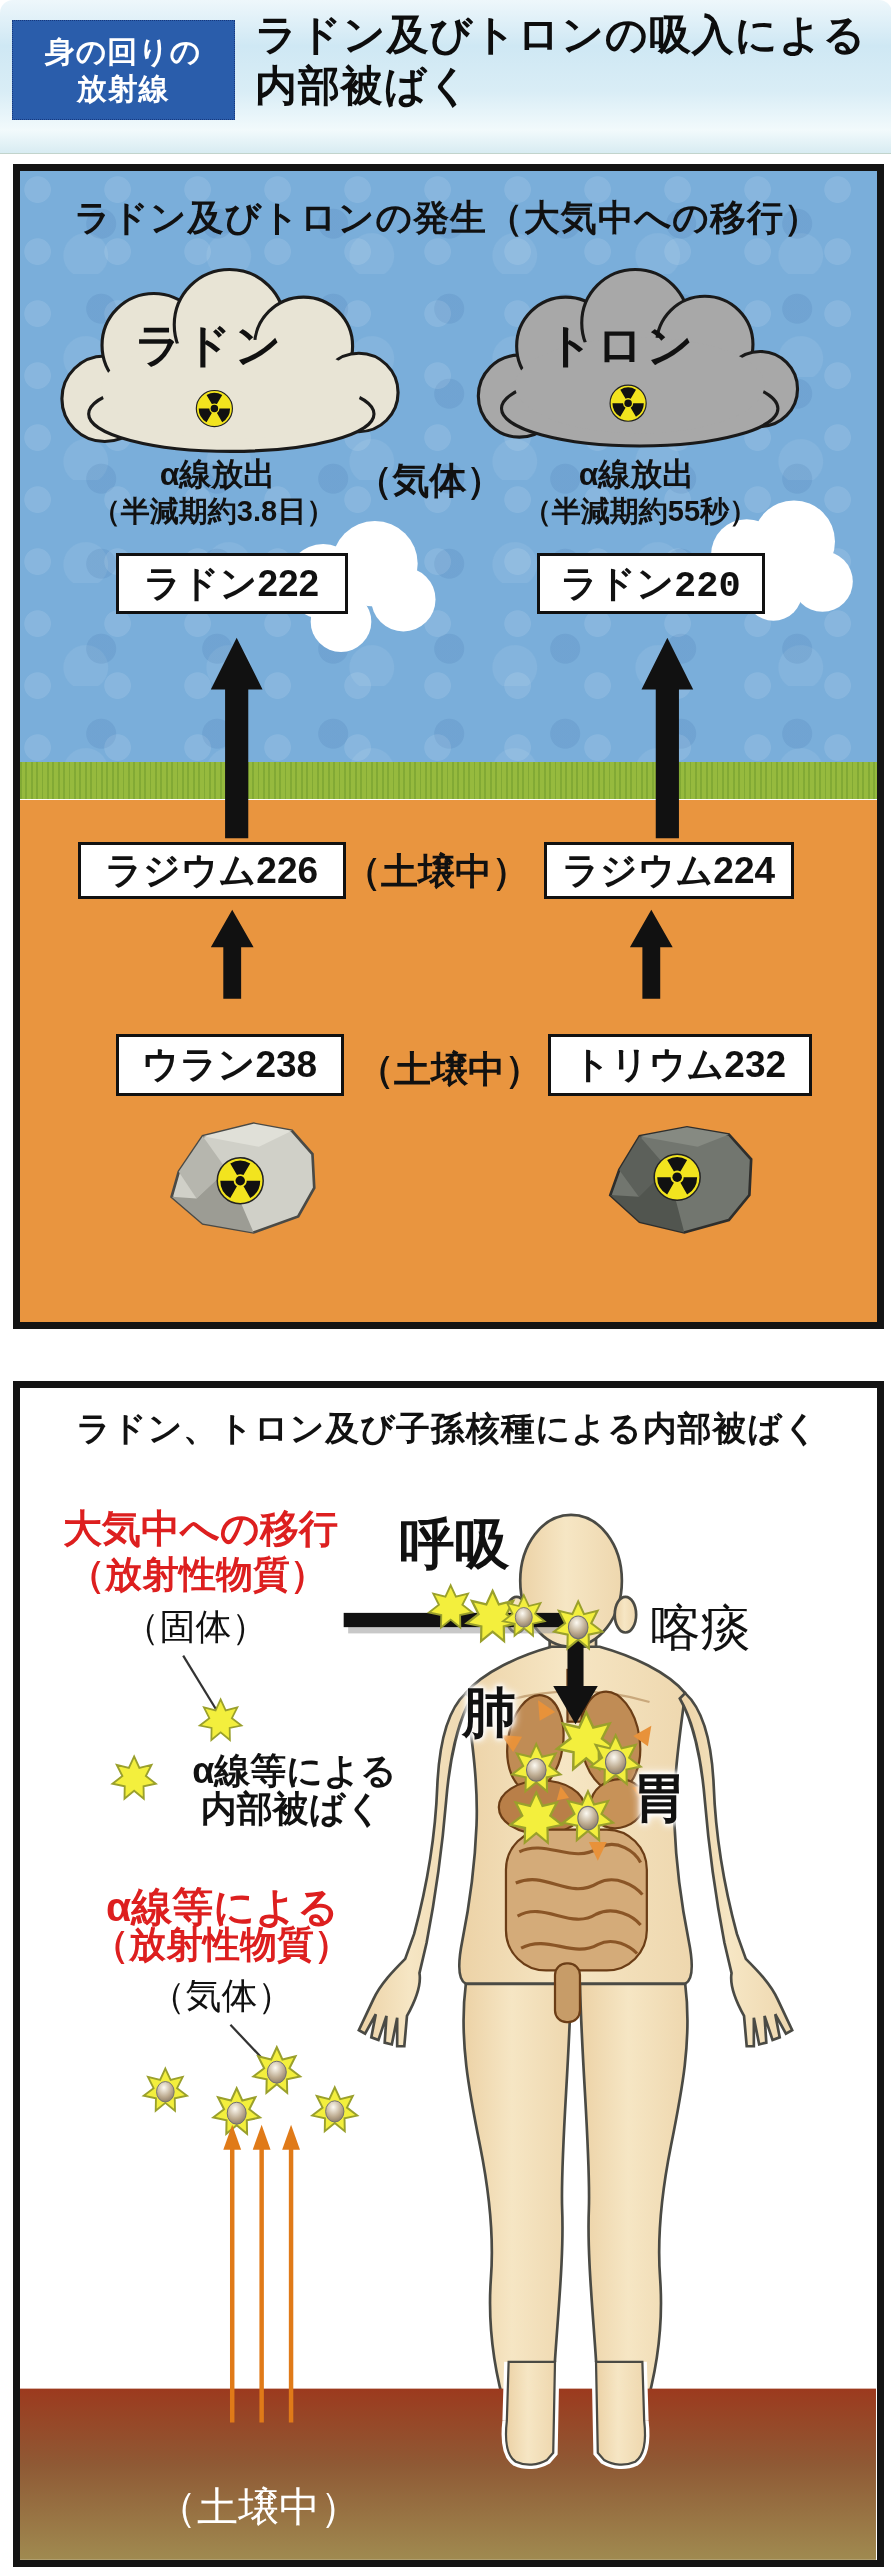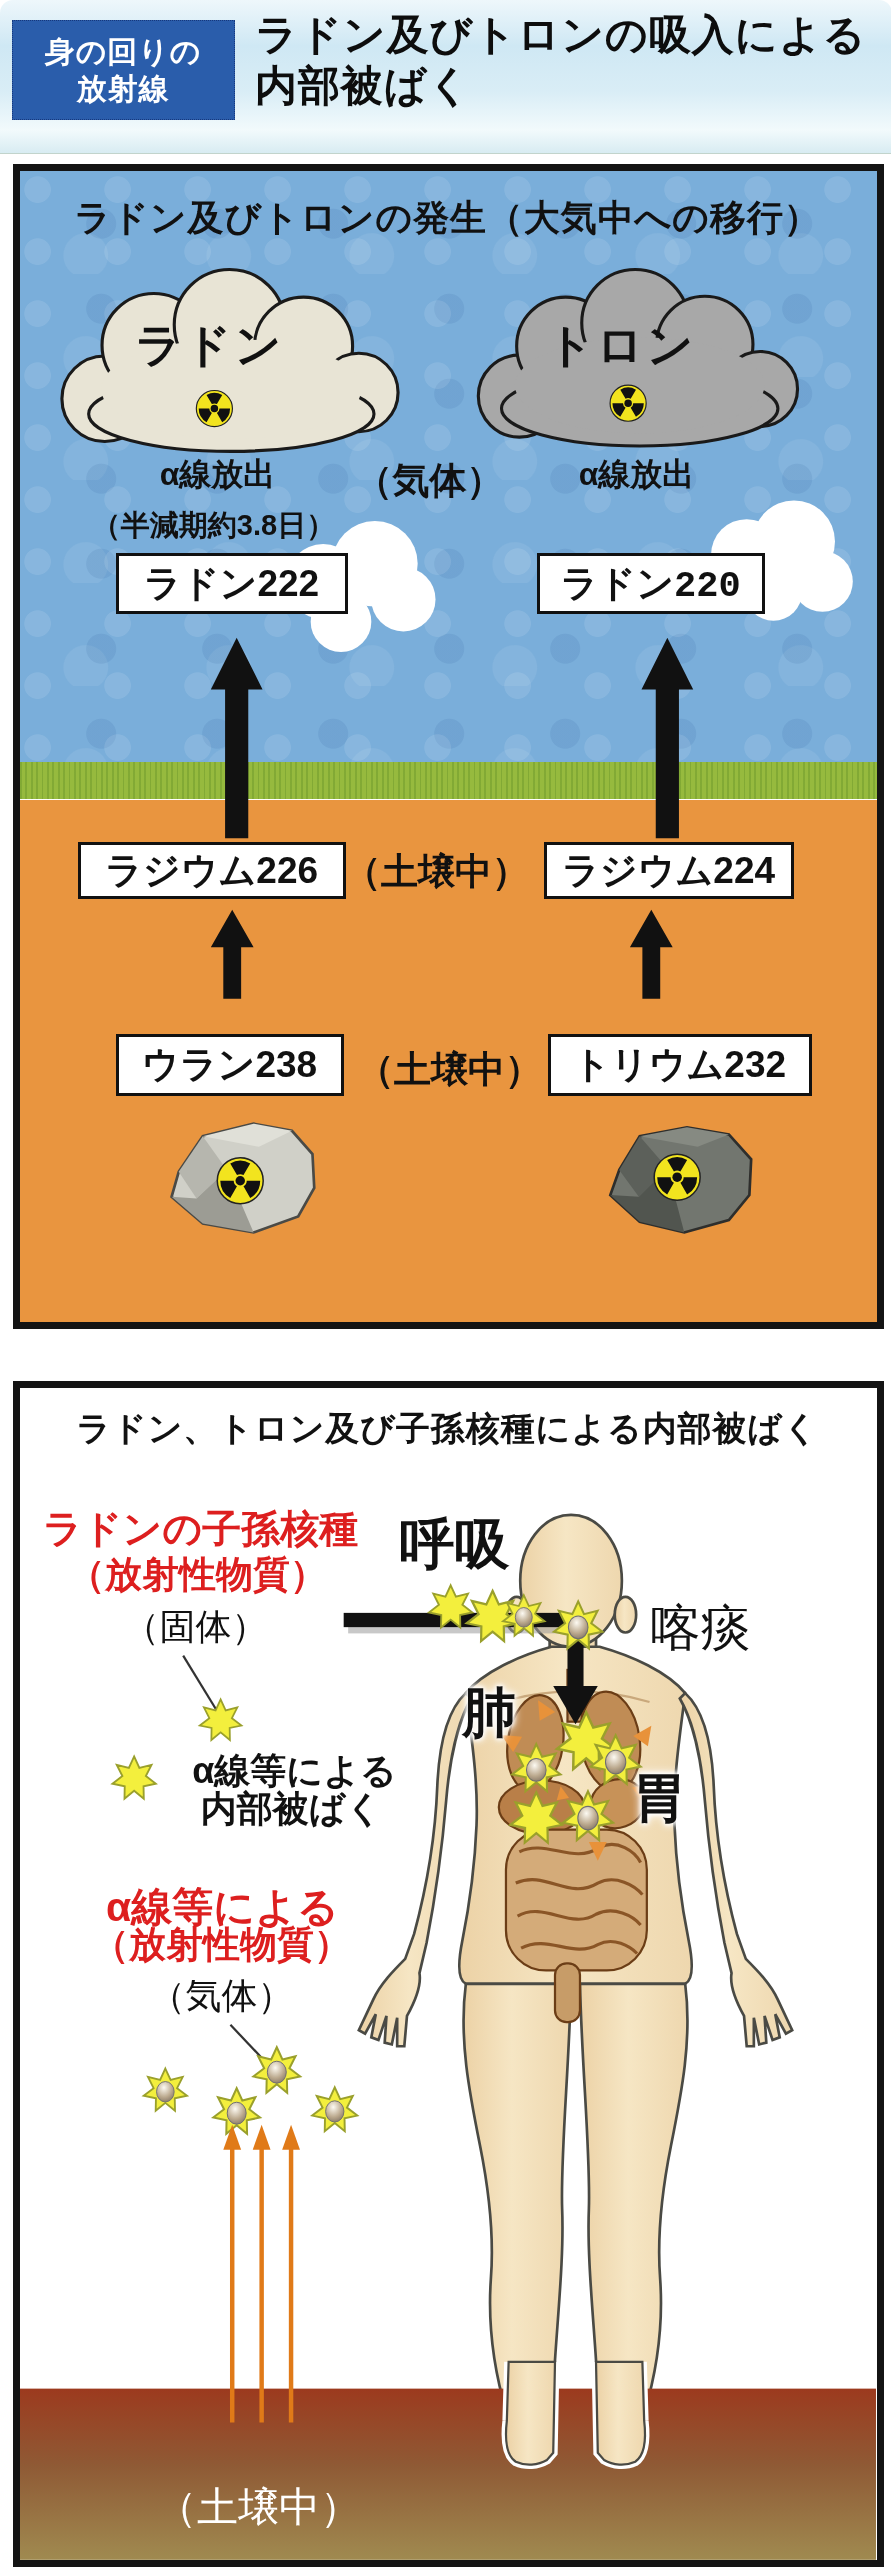--- a/index.html
+++ b/index.html
@@ -137,21 +137,22 @@
         </g>
       </svg>
 
       <div class="ctext p1title" style="left:428px;top:47px;">ラドン及びトロンの発生（大気中への移行）</div>
       <div class="ctext cloudlbl" style="left:190px;top:175px;">ラドン</div>
       <div class="ctext cloudlbl" style="left:602px;top:175px;">トロン</div>
 
       <div class="ctext alphatxt" style="left:198px;top:304px;">α線放出</div>
       <div class="ctext alphatxt" style="left:617px;top:304px;">α線放出</div>
       <div class="ctext gastxt" style="left:410px;top:310px;">（気体）</div>
-      <div class="ctext halftxt" style="left:194px;top:341px;margin-top:14px;">（半減期約3.8日）</div>
+      <div class="ctext halftxt" style="left:194px;top:341px;">（半減期約3.8日）</div>
+      <div class="ctext halftxt" style="left:621px;top:341px;">（半減期約55秒）</div>
 
       <div class="nbox" style="left:96px;top:382px;width:232px;height:61px;">ラドン222</div>
       <div class="nbox" style="left:517px;top:382px;width:228px;height:61px;font-family:Liberation Mono, monospace;">ラドン220</div>
 
       <div class="nbox" style="left:58px;top:671px;width:268px;height:57px;">ラジウム226</div>
       <div class="ctext gastxt" style="left:417px;top:701px;">（土壌中）</div>
       <div class="nbox" style="left:524px;top:671px;width:250px;height:57px;">ラジウム224</div>
 
       <div class="nbox" style="left:96px;top:863px;width:228px;height:62px;">ウラン238</div>
       <div class="ctext gastxt" style="left:430px;top:899px;">（土壌中）</div>
@@ -288,21 +289,21 @@
         <g>
           <path d="M 548 1092 L 546 1158 C 543 1184 547 1198 556 1204 C 567 1209 581 1208 591 1202 L 598 1194 L 600 1092" fill="none" stroke="#fff" stroke-width="10"></path>
           <path d="M 548 1092 L 546 1158 C 543 1184 547 1198 556 1204 C 567 1209 581 1208 591 1202 L 598 1194 L 600 1092 Z" fill="url(#skinG)" stroke="#4a4a44" stroke-width="2.5"></path>
           <path d="M 646 1092 L 648 1194 L 655 1202 C 665 1208 679 1209 690 1204 C 699 1198 703 1184 700 1158 L 698 1092" fill="none" stroke="#fff" stroke-width="10"></path>
           <path d="M 646 1092 L 648 1194 L 655 1202 C 665 1208 679 1209 690 1204 C 699 1198 703 1184 700 1158 L 698 1092 Z" fill="url(#skinG)" stroke="#4a4a44" stroke-width="2.5"></path>
         </g>
       </svg>
 
       <div class="ctext p2title" style="left:428px;top:41px;">ラドン、トロン及び子孫核種による内部被ばく</div>
 
-      <div class="ctext red" style="left:181px;top:141px;font-size:39px;">ラドンの子孫核種</div>
+      <div class="ctext red" style="left:181px;top:141px;font-size:39px;">大気中への移行</div>
       <div class="ctext red" style="left:178px;top:187px;font-size:37px;">（放射性物質）</div>
       <div class="ctext" style="left:176px;top:239px;font-size:36px;font-weight:normal;">（固体）</div>
 
       <div class="ctext" style="left:435px;top:157px;font-size:55px;">呼吸</div>
       <div class="ctext" style="left:681px;top:240px;font-size:50px;font-weight:normal;">喀痰</div>
       <div class="ctext organlbl" style="left:470px;top:325px;">肺</div>
       <div class="ctext organlbl" style="left:640px;top:410px;">胃</div>
 
       <div class="ctext" style="left:275px;top:383px;font-size:36px;">α線等による</div>
       <div class="ctext" style="left:272px;top:421px;font-size:36px;">内部被ばく</div>

